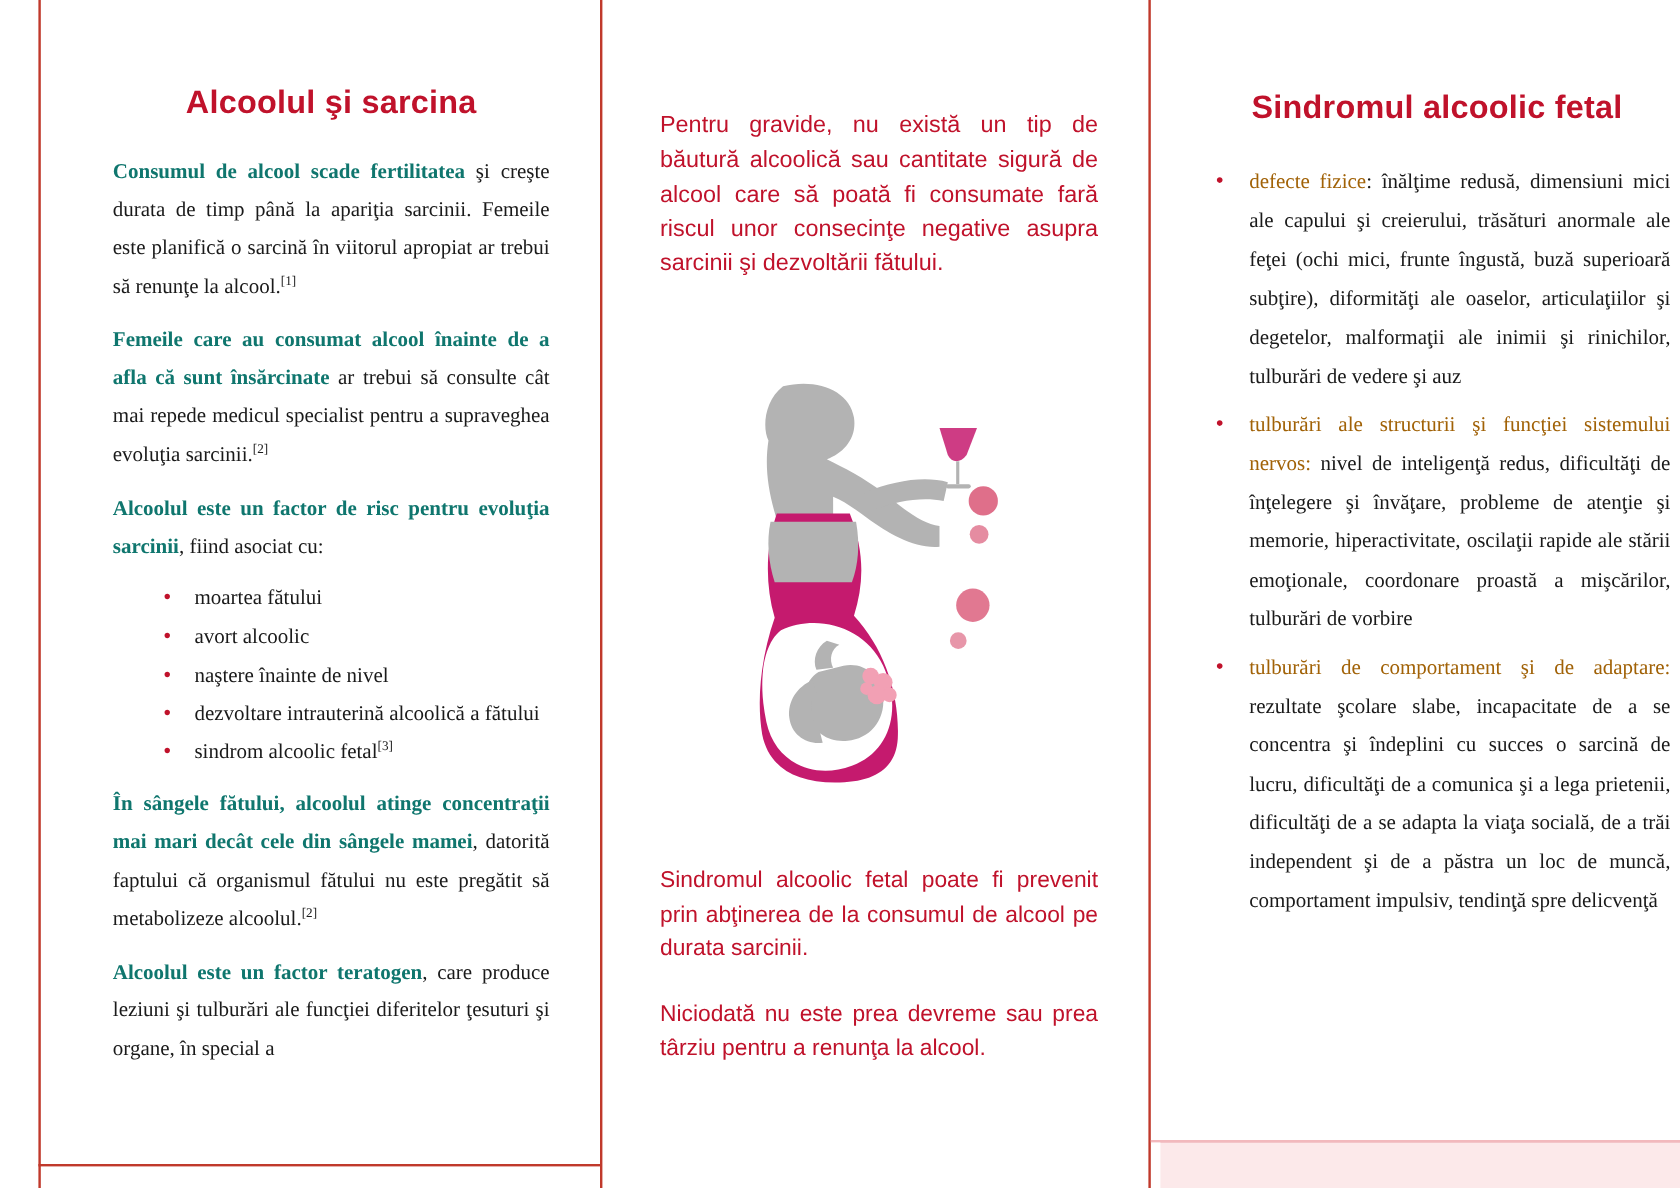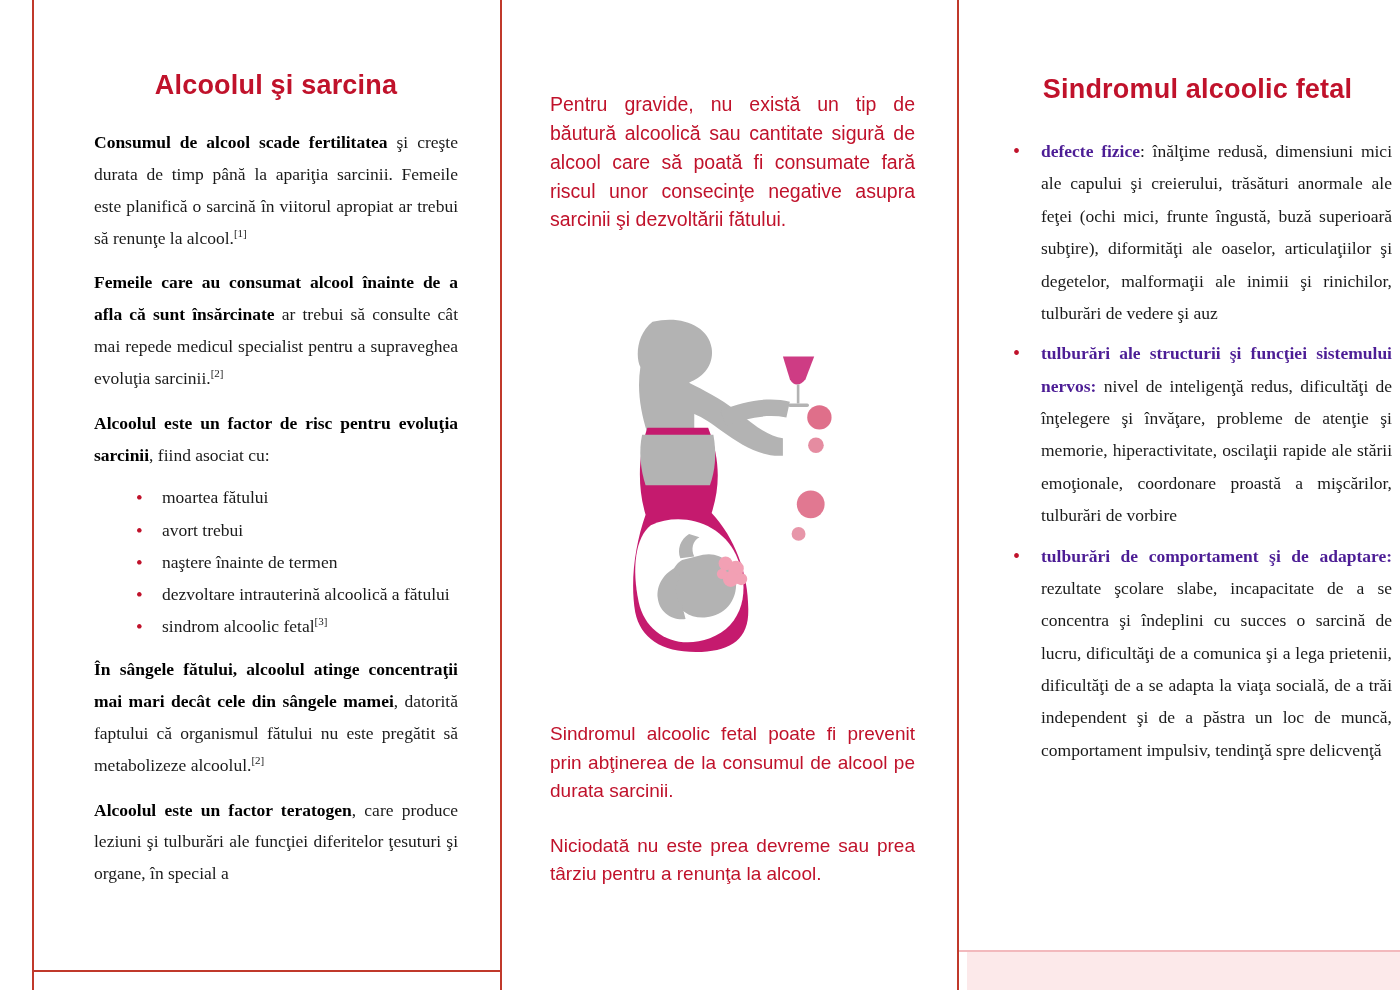--- a/index.html
+++ b/index.html
@@ -90,21 +90,21 @@
 
   
   .para {
     font-size: 17.5px;
     line-height: 1.82;
     text-align: justify;
     margin: 0 0 13px 0;
   }
   .para.tight { margin-bottom: 11px; }
   .lead {
-    color: #000000;
+    color: #0f766e;
     font-weight: bold;
   }
   .sup {
     font-size: 11px;
     vertical-align: super;
   }
 
   ul.bullets {
     list-style: none;
     margin: 2px 0 12px 0;
@@ -143,22 +143,22 @@
   }
   ul.bullets-red > li::before {
     content: "\2022";
     position: absolute;
     left: 4px;
     top: -2px;
     color: #c0122b;
     font-size: 20px;
   }
   .hl {
-    color: #4c1d95;
-    font-weight: bold;
+    color: #a16207;
+    font-weight: normal;
   }
 
   
   .mid-text {
     font-family: "Liberation Sans", sans-serif;
     color: #c0122b;
     font-size: 19.5px;
     line-height: 1.48;
     text-align: justify;
     margin: 0 0 16px 0;
@@ -191,22 +191,22 @@
     <p class="para">
       <span class="lead">Femeile care au consumat alcool înainte de a afla că sunt însărcinate</span><span> ar trebui să consulte cât mai repede medicul specialist pentru a supraveghea evoluţia sarcinii.</span><span class="sup">[2]</span>
     </p>
 
     <p class="para tight">
       <span class="lead">Alcoolul este un factor de risc pentru evoluţia sarcinii</span><span>, fiind asociat cu:</span>
     </p>
 
     <ul class="bullets">
       <li><span>moartea fătului</span></li>
-      <li><span>avort trebui</span></li>
-      <li><span>naştere înainte de termen</span></li>
+      <li><span>avort alcoolic</span></li>
+      <li><span>naştere înainte de nivel</span></li>
       <li><span>dezvoltare intrauterină alcoolică a fătului</span></li>
       <li><span>sindrom alcoolic fetal</span><span class="sup">[3]</span></li>
     </ul>
 
     <p class="para">
       <span class="lead">În sângele fătului, alcoolul atinge concentraţii mai mari decât cele din sângele mamei</span><span>, datorită faptului că organismul fătului nu este pregătit să metabolizeze alcoolul.</span><span class="sup">[2]</span>
     </p>
 
     <p class="para">
       <span class="lead">Alcoolul este un factor teratogen</span><span>, care produce leziuni şi tulburări ale funcţiei diferitelor ţesuturi şi organe, în special a</span>

